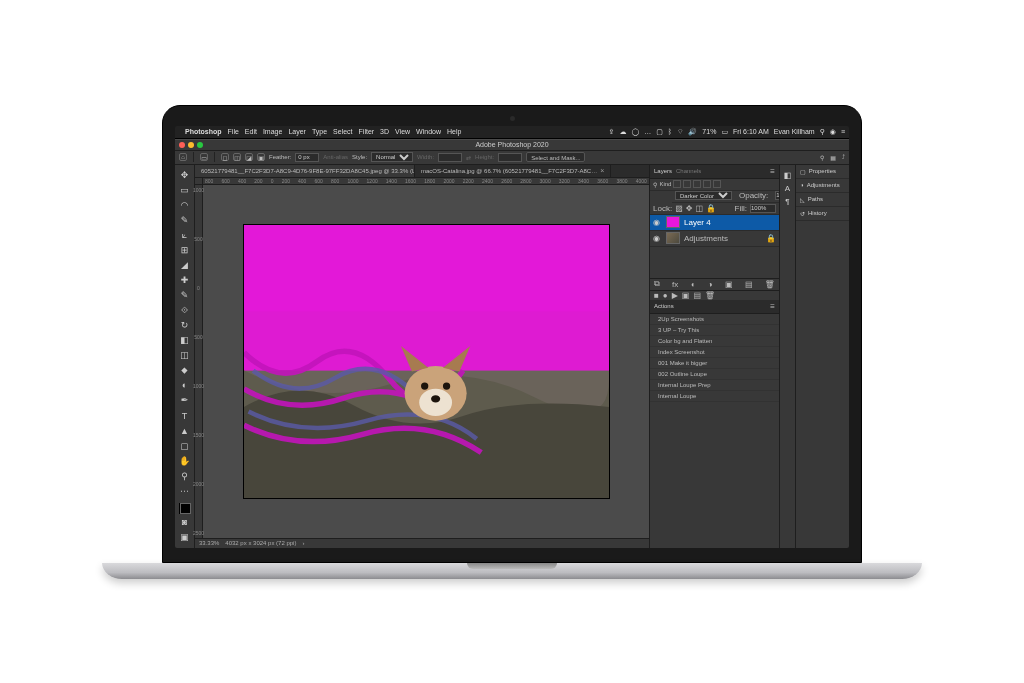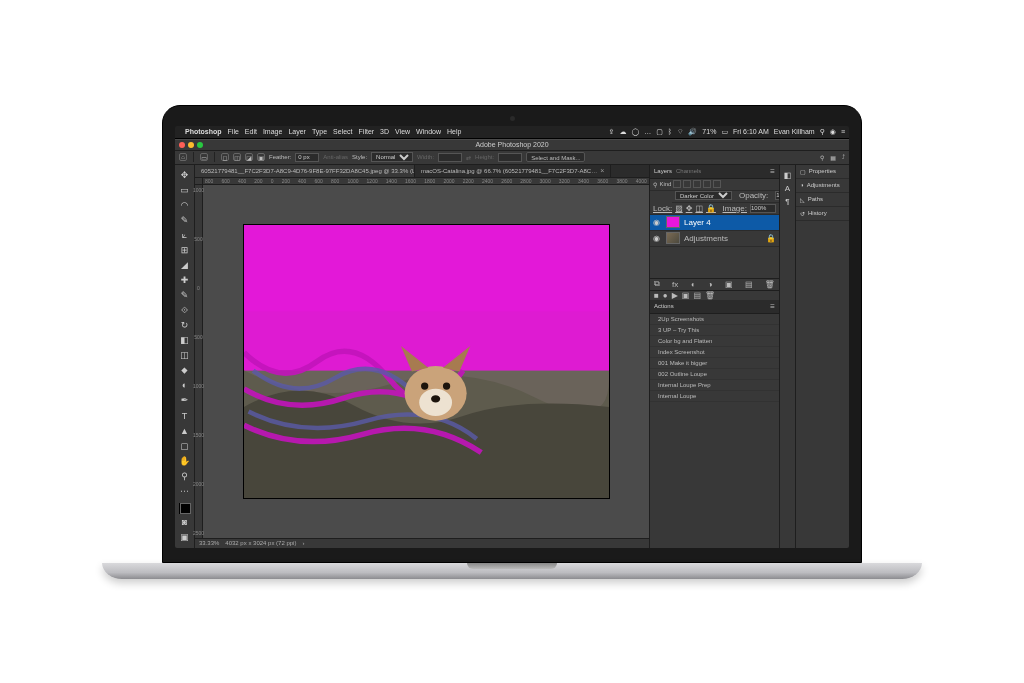--- a/index.html
+++ b/index.html
@@ -118,21 +118,21 @@
   .dock { width:16px; background:#383838; border-left:1px solid #1e1e1e; display:flex; flex-direction:column; align-items:center; gap:4px; padding:6px 0;}
   .dock .d { font-size:8px; color:#ccc;}
   .panels-b { width:54px; background:#383838; border-left:1px solid #1e1e1e; display:flex; flex-direction:column; font-size:6px;}
   .panel-title { height:14px; display:flex; align-items:center; padding:0 4px; background:#2b2b2b; border-bottom:1px solid #1e1e1e; gap:4px;}
   .panel-title .ptab{font-size:6px;color:#ccc;}
   .panel-title .ptab.inactive{color:#777;}
 
   .layers-filter{ height:12px; display:flex; align-items:center; gap:2px; padding:0 3px; border-bottom:1px solid #2b2b2b; font-size:6px;}
   .layers-filter .mini{width:8px;height:8px;border:1px solid #555;}
   .layers-blend{ height:12px; display:flex; align-items:flex-start; gap:7px; padding:0 3px; border-bottom:1px solid #2b2b2b;margin-left:22px;}
-  .layers-lock{ height:12px; display:flex; align-items:center; gap:3px; padding:0 3px; border-bottom:1px solid #2b2b2b;text-decoration:underline;}
+  .layers-lock{ height:12px; display:flex; align-items:center; gap:3px; padding:0 3px; border-bottom:1px solid #2b2b2b;}
   .layers-blend select,.layers-blend input,.layers-lock input{background:#2b2b2b;border:1px solid #555;color:#ccc;font-size:6px;height:9px;}
   .layer-row{ height:16px; display:flex; align-items:center; gap:4px; padding:0 3px; border-bottom:1px solid #2b2b2b;}
   .layer-row .eye{width:9px;font-size:8px;color:#ccc;}
   .layer-row.active{background:#0d5aa7;color:#fff;}
   .thumb{width:14px;height:12px;border:1px solid #666;}
   .thumb.magenta{background:#e815dc;}
   .thumb.img{background:linear-gradient(135deg,#7a6a54,#4d4a3e);}
   .layers-footer{height:12px;display:flex;align-items:center;justify-content:space-between;padding:0 4px;border-top:1px solid #1e1e1e;margin-top:auto;gap:3px;}
   .layers-panel{display:flex;flex-direction:column;height:125px;}
 
@@ -361,21 +361,21 @@
                 <select><option>Darker Color</option></select>
                 <span style="margin-left:auto">Opacity:</span>
                 <input type="text" style="width: 26px;" value="100%">
               </div>
               <div class="layers-lock">
                 <span>Lock:</span>
                 <span>▨</span>
                 <span>✥</span>
                 <span>◫</span>
                 <span>🔒</span>
-                <span style="margin-left:auto">Image:</span>
+                <span style="margin-left:auto">Fill:</span>
                 <input type="text" style="width: 26px;" value="100%">
               </div>
               <div class="layer-row active">
                 <span class="eye">◉</span>
                 <span class="thumb magenta"></span>
                 <span>Layer 4</span>
               </div>
               <div class="layer-row">
                 <span class="eye">◉</span>
                 <span class="thumb img"></span>

